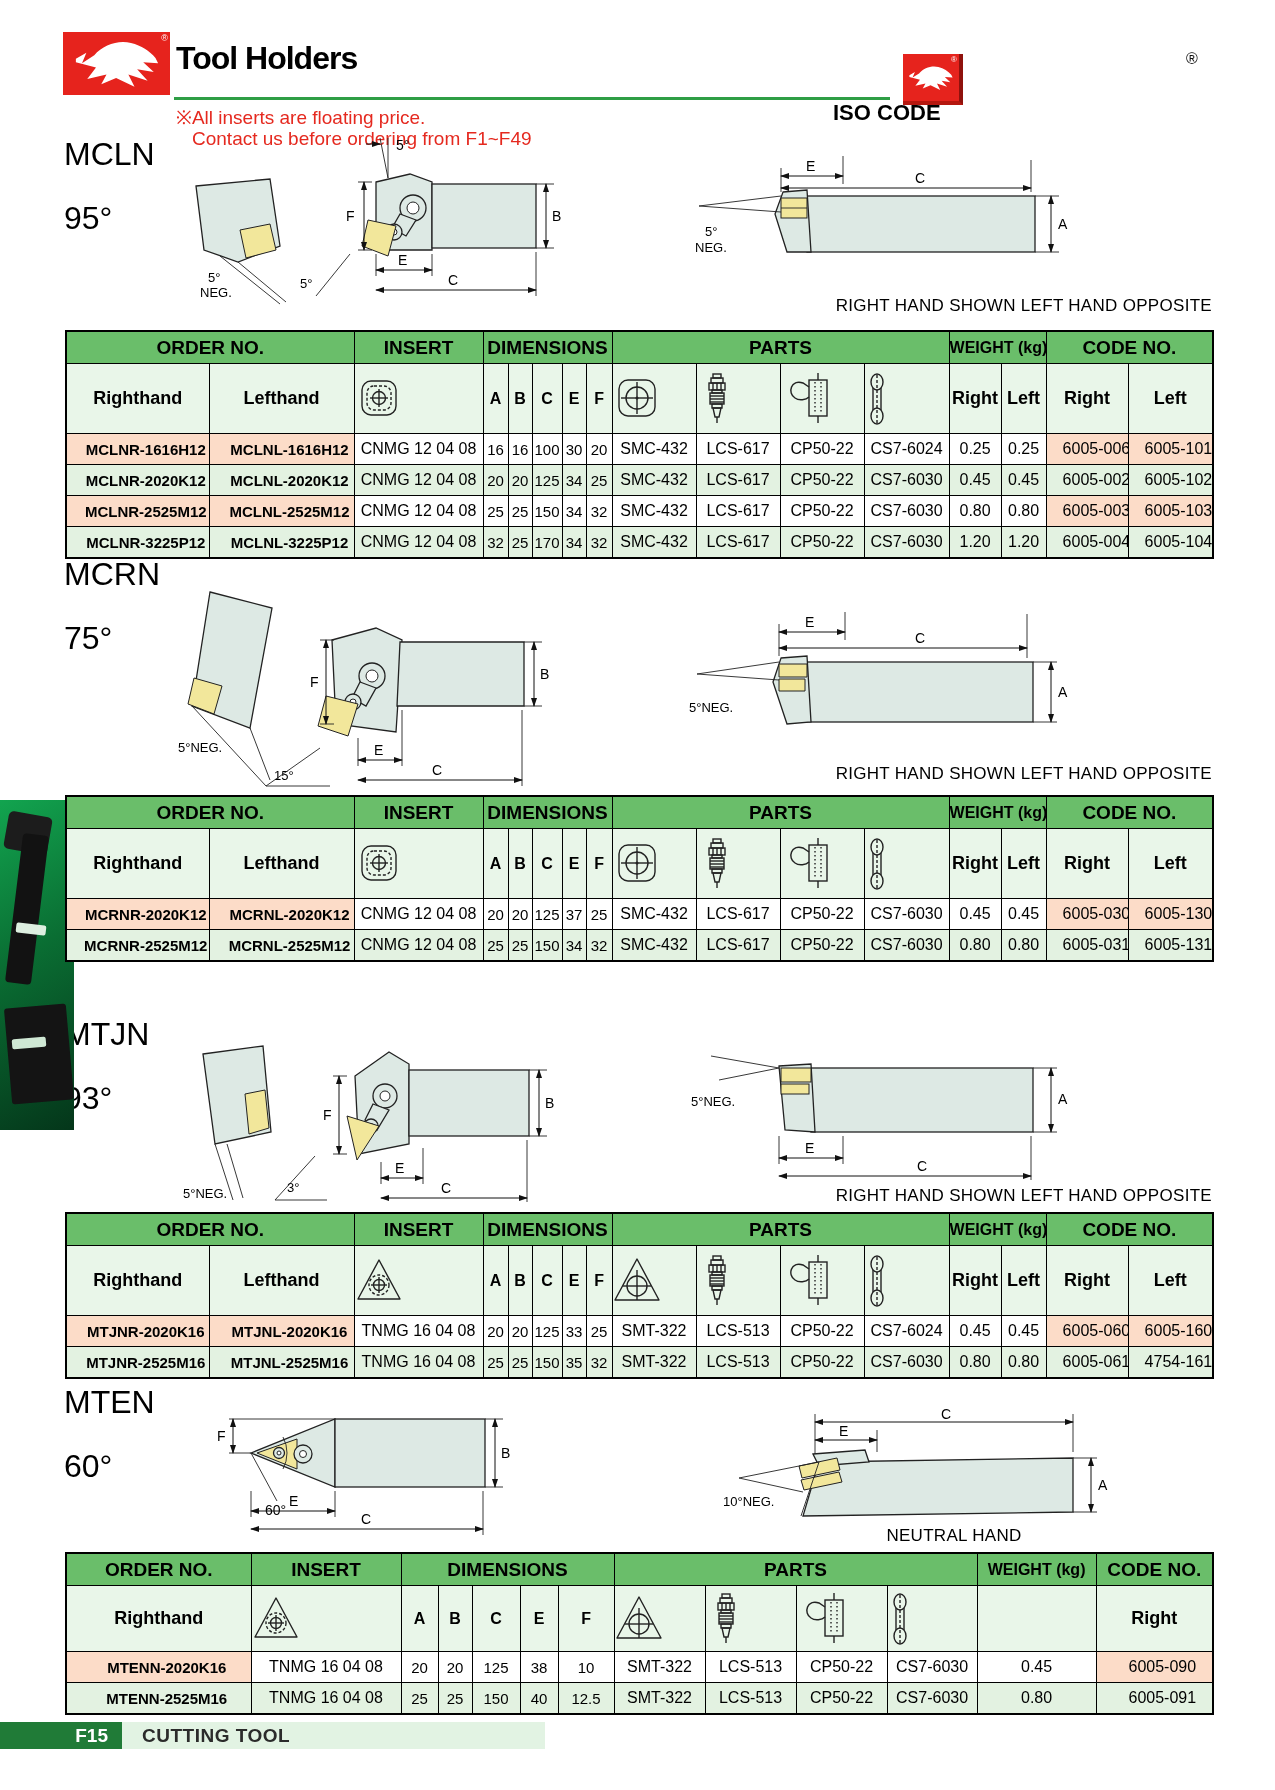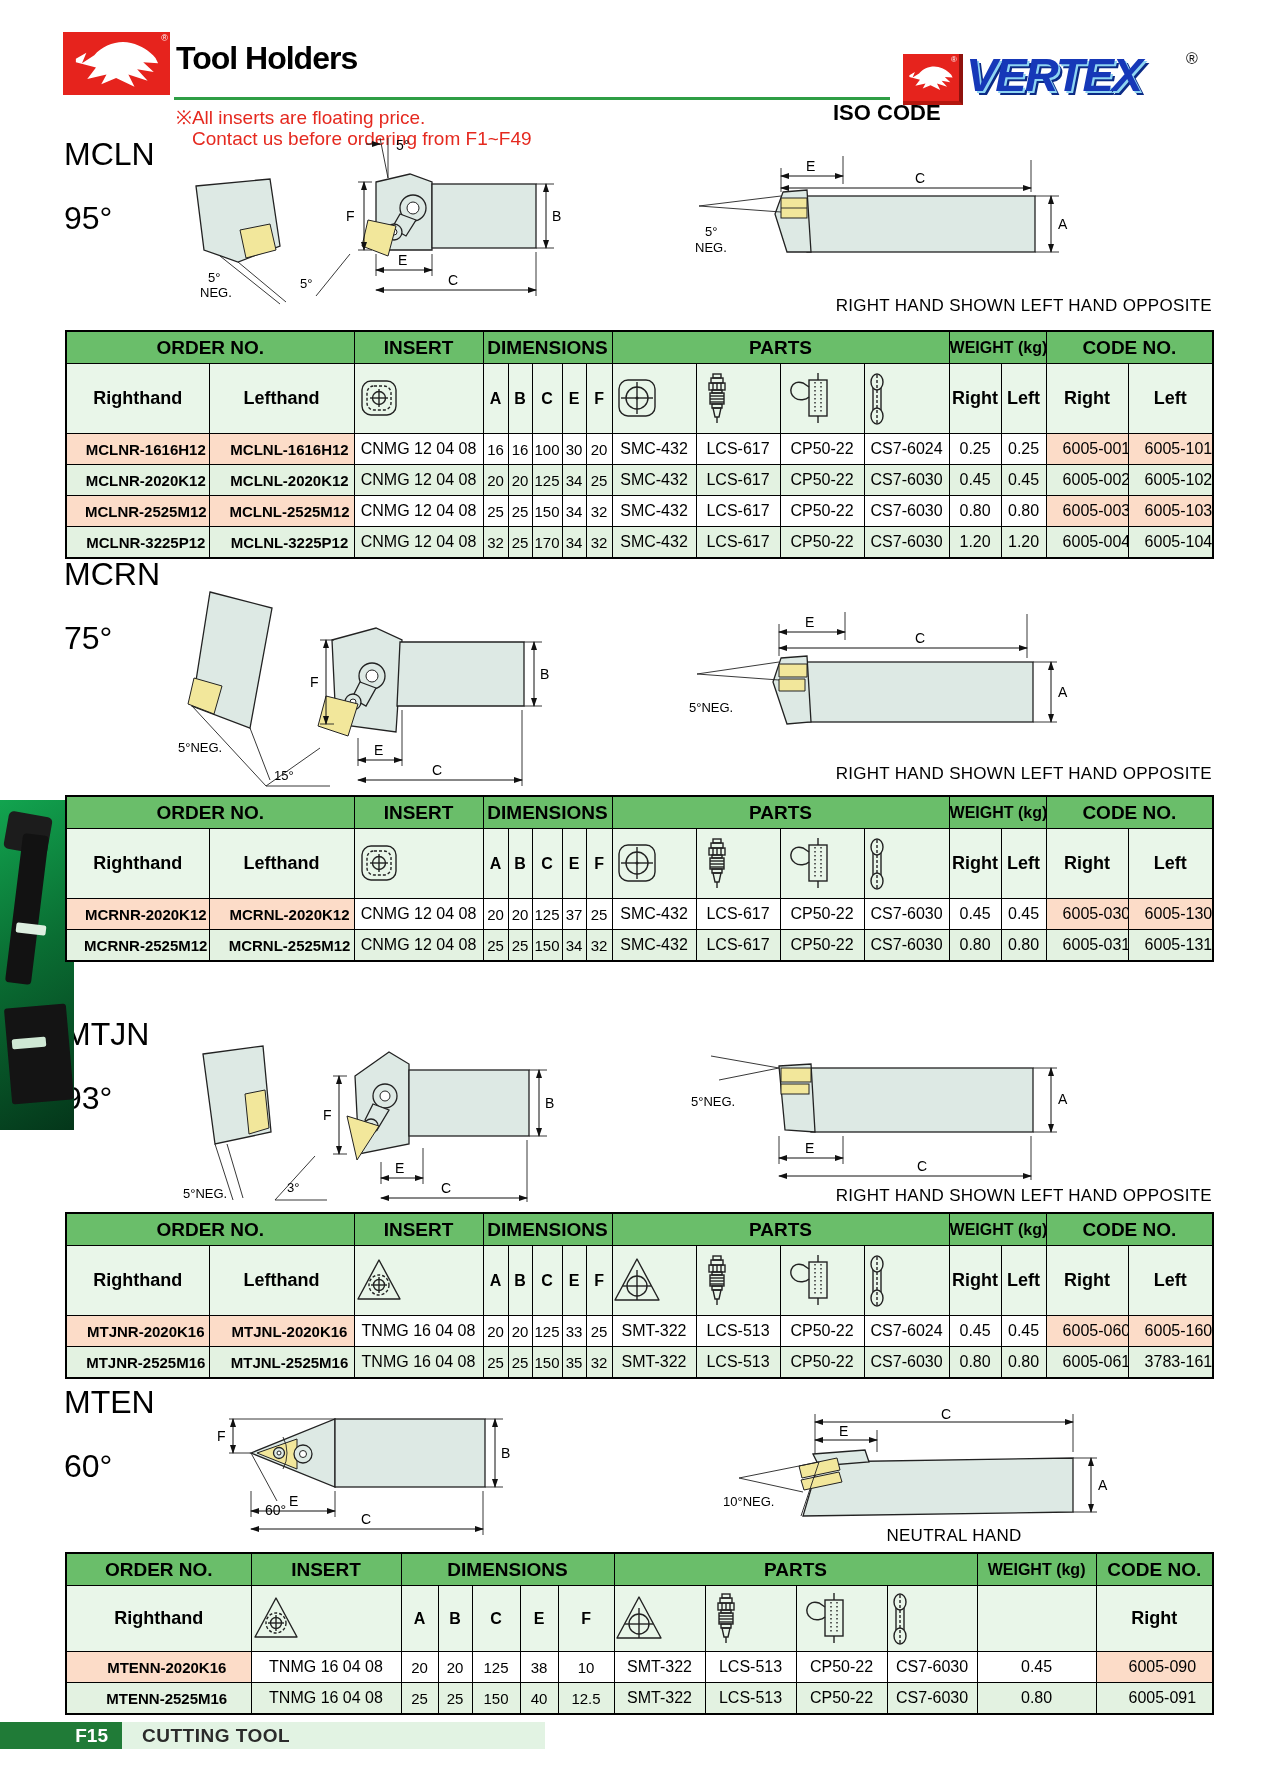--- a/index.html
+++ b/index.html
@@ -150,21 +150,20 @@
   <div class="abs green-rule"></div>
   <div class="abs note" style="left:176px;top:104px">※All inserts are floating price.</div>
   <div class="abs note" style="left:192px;top:128px">Contact us before ordering from F1~F49</div>
   <div class="abs iso">ISO CODE</div>
   <div class="abs vx-cube">
     <svg width="46" height="30" viewBox="0 0 100 64">
         <use href="#ic-eagle"></use>
       </svg>
     <span class="logo-reg">®</span>
   </div>
-  <div class="abs vx-text">VERTEX</div>
   <div class="abs vx-reg">®</div>
 
   <div class="abs strip">
     <div class="s1h"></div>
       <div class="s1"></div>
       <div class="chip"></div>
       <div class="s2"></div>
       <div class="chip2"></div>
   </div>
 
@@ -309,21 +308,21 @@
           <td class="num">16</td>
           <td class="num">100</td>
           <td class="num">30</td>
           <td class="num">20</td>
           <td>SMC-432</td>
           <td>LCS-617</td>
           <td>CP50-22</td>
           <td>CS7-6024</td>
           <td>0.25</td>
           <td>0.25</td>
-          <td class="pink">6005-001</td>
+          <td class="pink">6005-006</td>
           <td class="pink">6005-101</td>
         </tr>
         <tr class="alt">
           <td class="pink b">MCLNR-2020K12</td>
           <td class="pink b">MCLNL-2020K12</td>
           <td>CNMG 12 04 08</td>
           <td class="num">20</td>
           <td class="num">20</td>
           <td class="num">125</td>
           <td class="num">34</td>
@@ -698,21 +697,21 @@
           <td class="num">150</td>
           <td class="num">35</td>
           <td class="num">32</td>
           <td>SMT-322</td>
           <td>LCS-513</td>
           <td>CP50-22</td>
           <td>CS7-6030</td>
           <td>0.80</td>
           <td>0.80</td>
           <td class="pink">6005-061</td>
-          <td class="pink">3783-161</td>
+          <td class="pink">4754-161</td>
         </tr>
       </tbody>
   </table>
 
   <div class="abs sec-title" style="top:1384px">MTEN</div>
   <div class="abs sec-title" style="top:1448px">60°</div>
 
   <svg class="diag" style="left:185px;top:1405px" width="330" height="132" viewBox="0 0 330 132">
     <polygon class="body" points="66,48 150,14 150,82"></polygon>
     <rect class="body" x="150" y="14" width="150" height="68"></rect>

